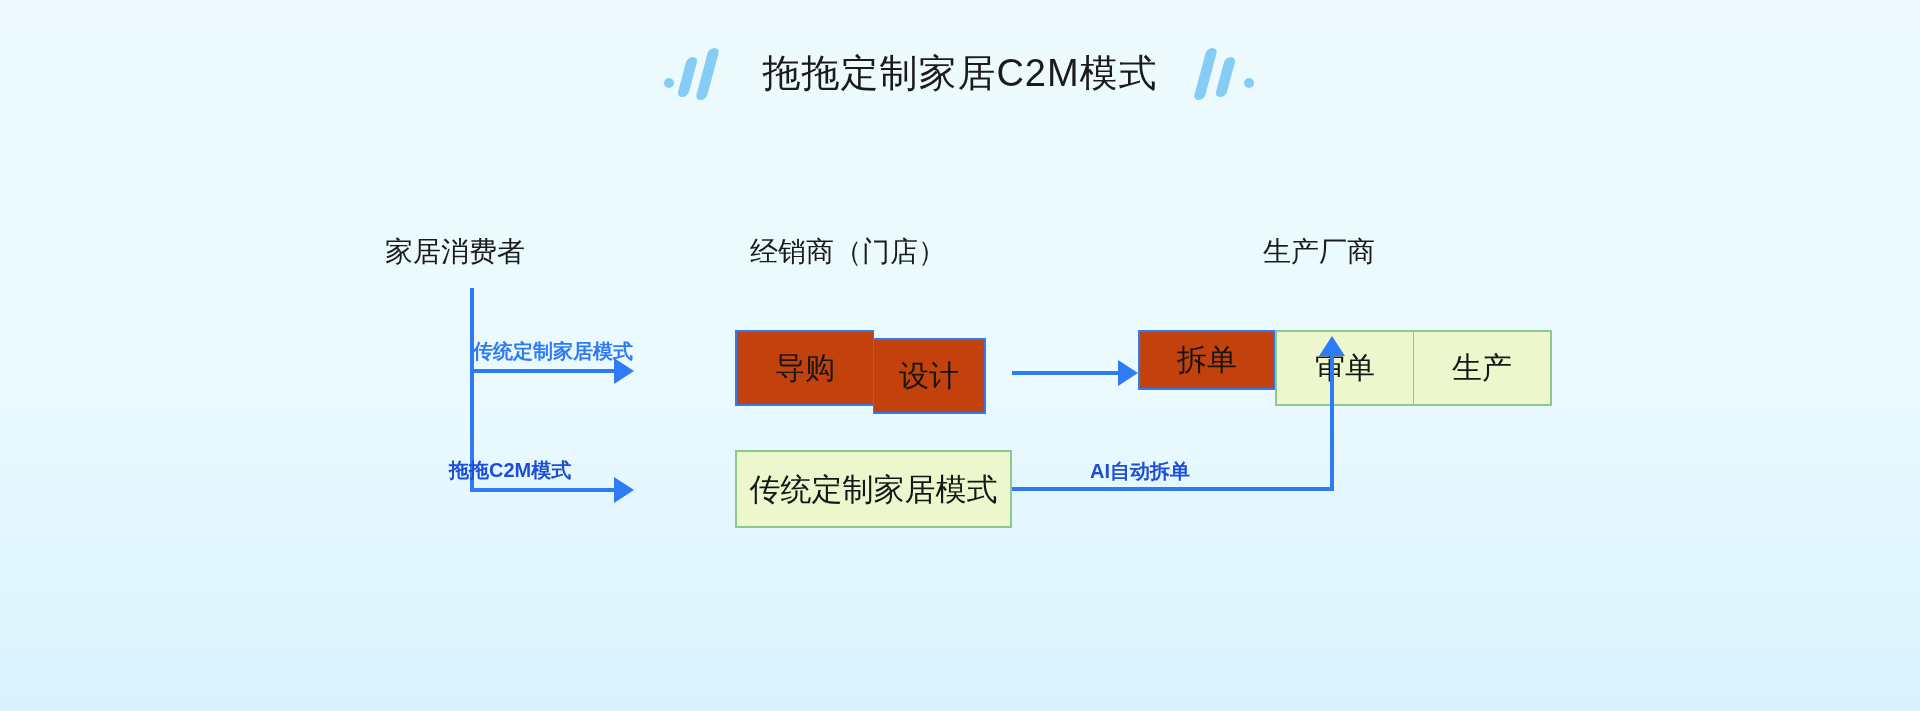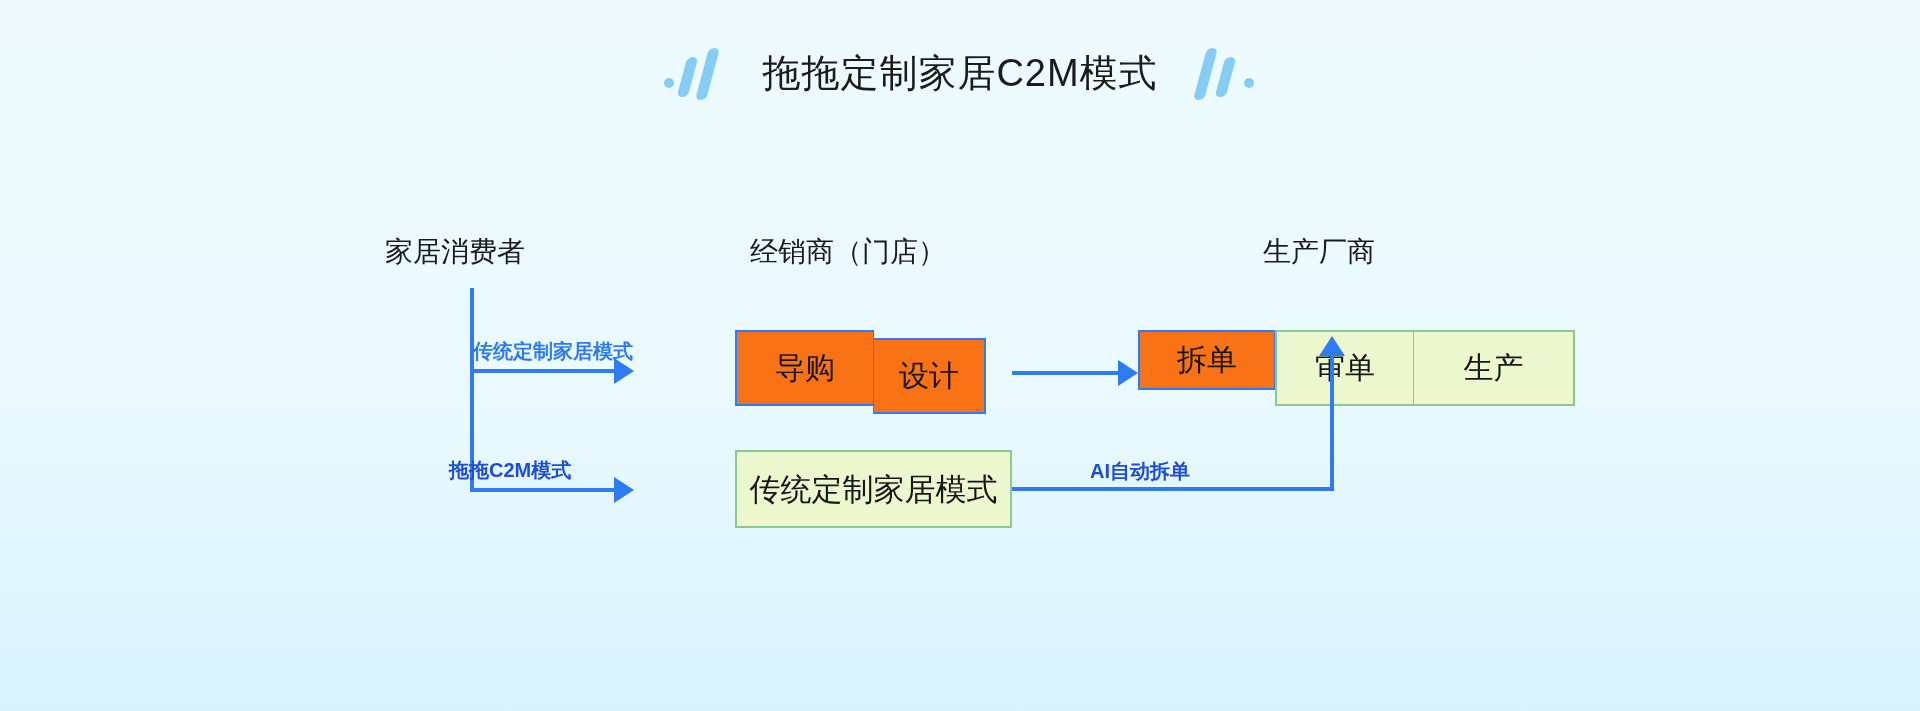--- a/index.html
+++ b/index.html
@@ -92,36 +92,36 @@
     box-sizing: border-box;
     display: flex;
     align-items: center;
     justify-content: center;
     font-size: 30px;
     color: #161616;
     line-height: 1;
     white-space: nowrap;
   }
   .box.blue {
-    background: #f97316;
+    background: #c2410c;
     border: 2px solid #2f7bf6;
   }
   .box.green {
     background: #edf7ce;
     border: 2px solid #8dc98f;
   }
 
   
   #box-daogou  { left: 735px;  top: 330px; width: 139px; height: 76px; border-right-width: 1px; }
   #box-sheji   { left: 873px;  top: 338px; width: 113px; height: 76px; border-left-width: 1px; }
 
   
   #box-chaidan { left: 1138px; top: 330px; width: 138px; height: 60px; }
   #box-shendan { left: 1275px; top: 330px; width: 139px; height: 76px; border-right-width: 1px; }
-  #box-shengchan { left: 1413px; top: 330px; width: 162px; height: 76px; border-left-width: 1px; }
+  #box-shengchan { left: 1413px; top: 330px; width: 139px; height: 76px; border-left-width: 1px; }
 
   
   #box-diy {
     left: 735px; top: 450px; width: 277px; height: 78px;
     font-size: 31px;
   }
 
   
   .ln {
     position: absolute;

